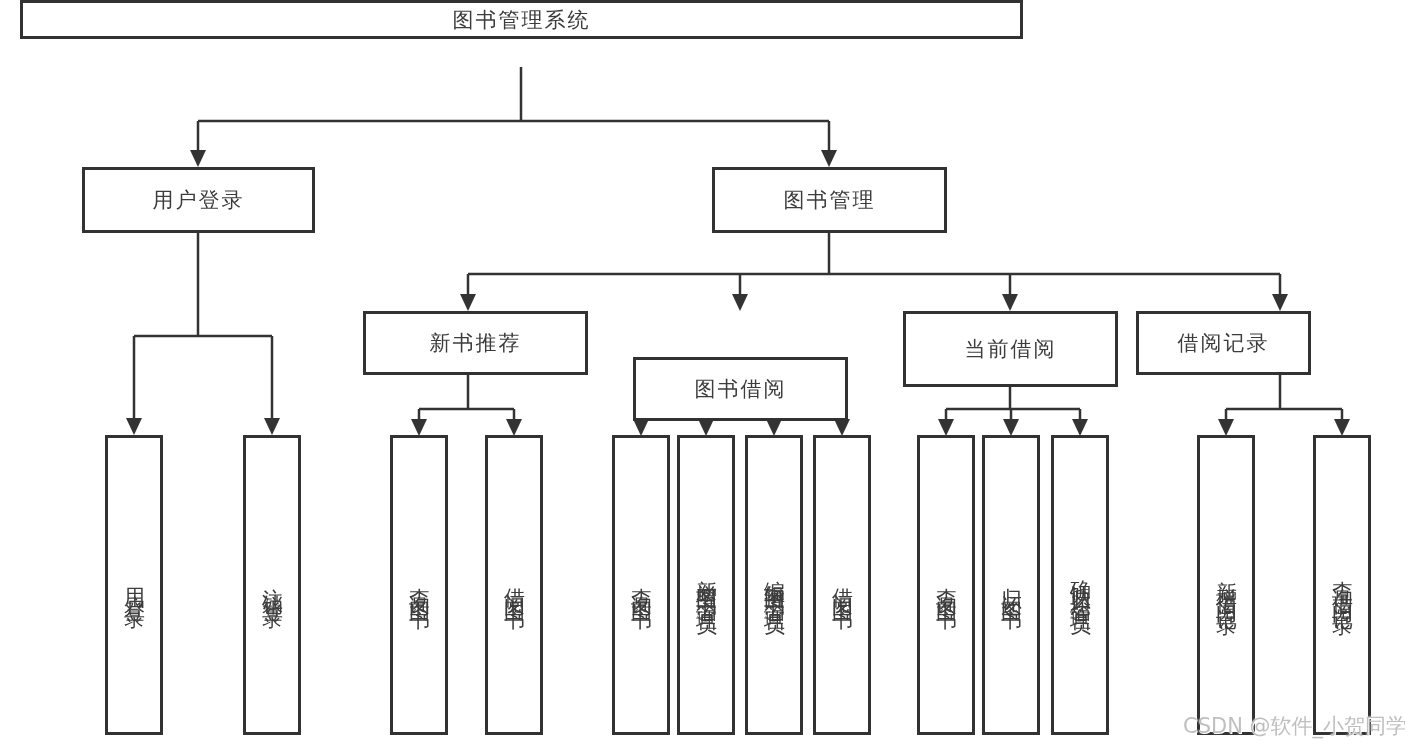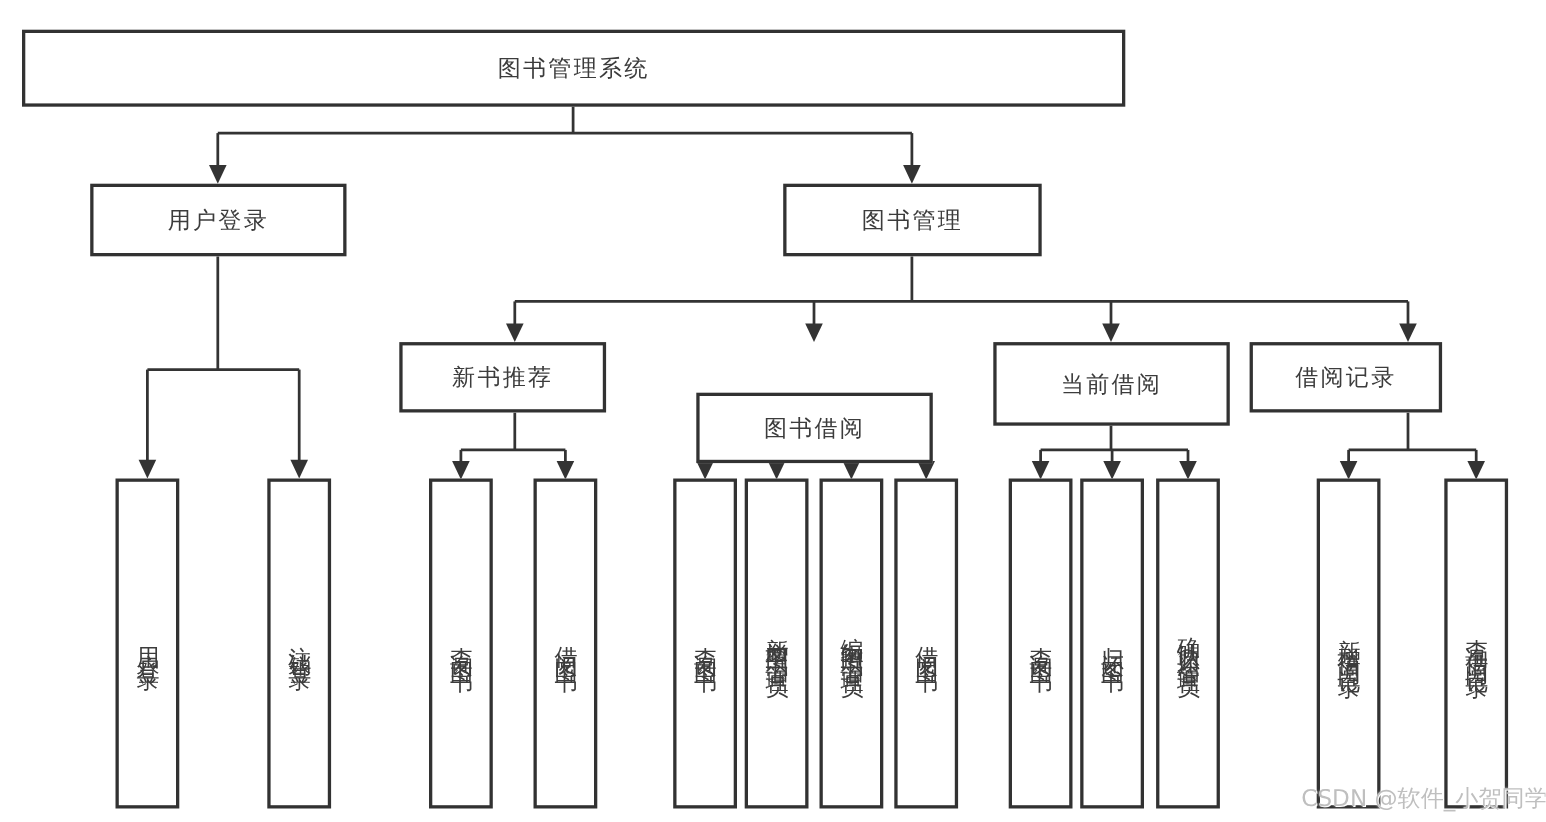--- a/index.html
+++ b/index.html
@@ -15,24 +15,24 @@
     display:flex; align-items:center; justify-content:center;
     color:#3c3c3c;
   }
   .h-node { font-size:21px; letter-spacing:2px; white-space:nowrap; }
   .v-node {
     writing-mode:vertical-rl; text-orientation:mixed;
     font-size:21px; letter-spacing:7px; line-height:1;
   }
   .v-node.tight { letter-spacing:5px; }
   
-  #root-box            { left:20px;   top:27px;  width:1003px; height:70px; }
+  #root-box            { left:20px;   top:0;  width:1003px; height:39px; }
   #user-login-box      { left:82px;   top:167px; width:233px;  height:66px; }
   #book-mgmt-box       { left:712px;  top:167px; width:235px;  height:66px;text-align:center; }
-  #new-books-box       { left:363px;  top:311px; width:188px;  height:64px; }
+  #new-books-box       { left:363px;  top:311px; width:225px;  height:64px; }
   #book-borrow-box     { left:633px;  top:311px; width:215px;  height:64px;margin-top:46px; }
   #current-borrow-box  { left:903px;  top:311px; width:215px;  height:76px; }
   #borrow-records-box  { left:1136px; top:311px; width:175px;  height:64px; }
   .leaf { top:435px; width:58px; height:300px; }
   #leaf-ul-0 { left:105px; }  #leaf-ul-1 { left:243px; }
   #leaf-nb-0 { left:390px; }  #leaf-nb-1 { left:485px; }
   #leaf-bb-0 { left:612px; }  #leaf-bb-1 { left:677px; }
   #leaf-bb-2 { left:745px; }  #leaf-bb-3 { left:813px; }
   #leaf-cb-0 { left:917px; }  #leaf-cb-1 { left:982px; }  #leaf-cb-2 { left:1051px; }
   #leaf-br-0 { left:1197px; } #leaf-br-1 { left:1313px; }

